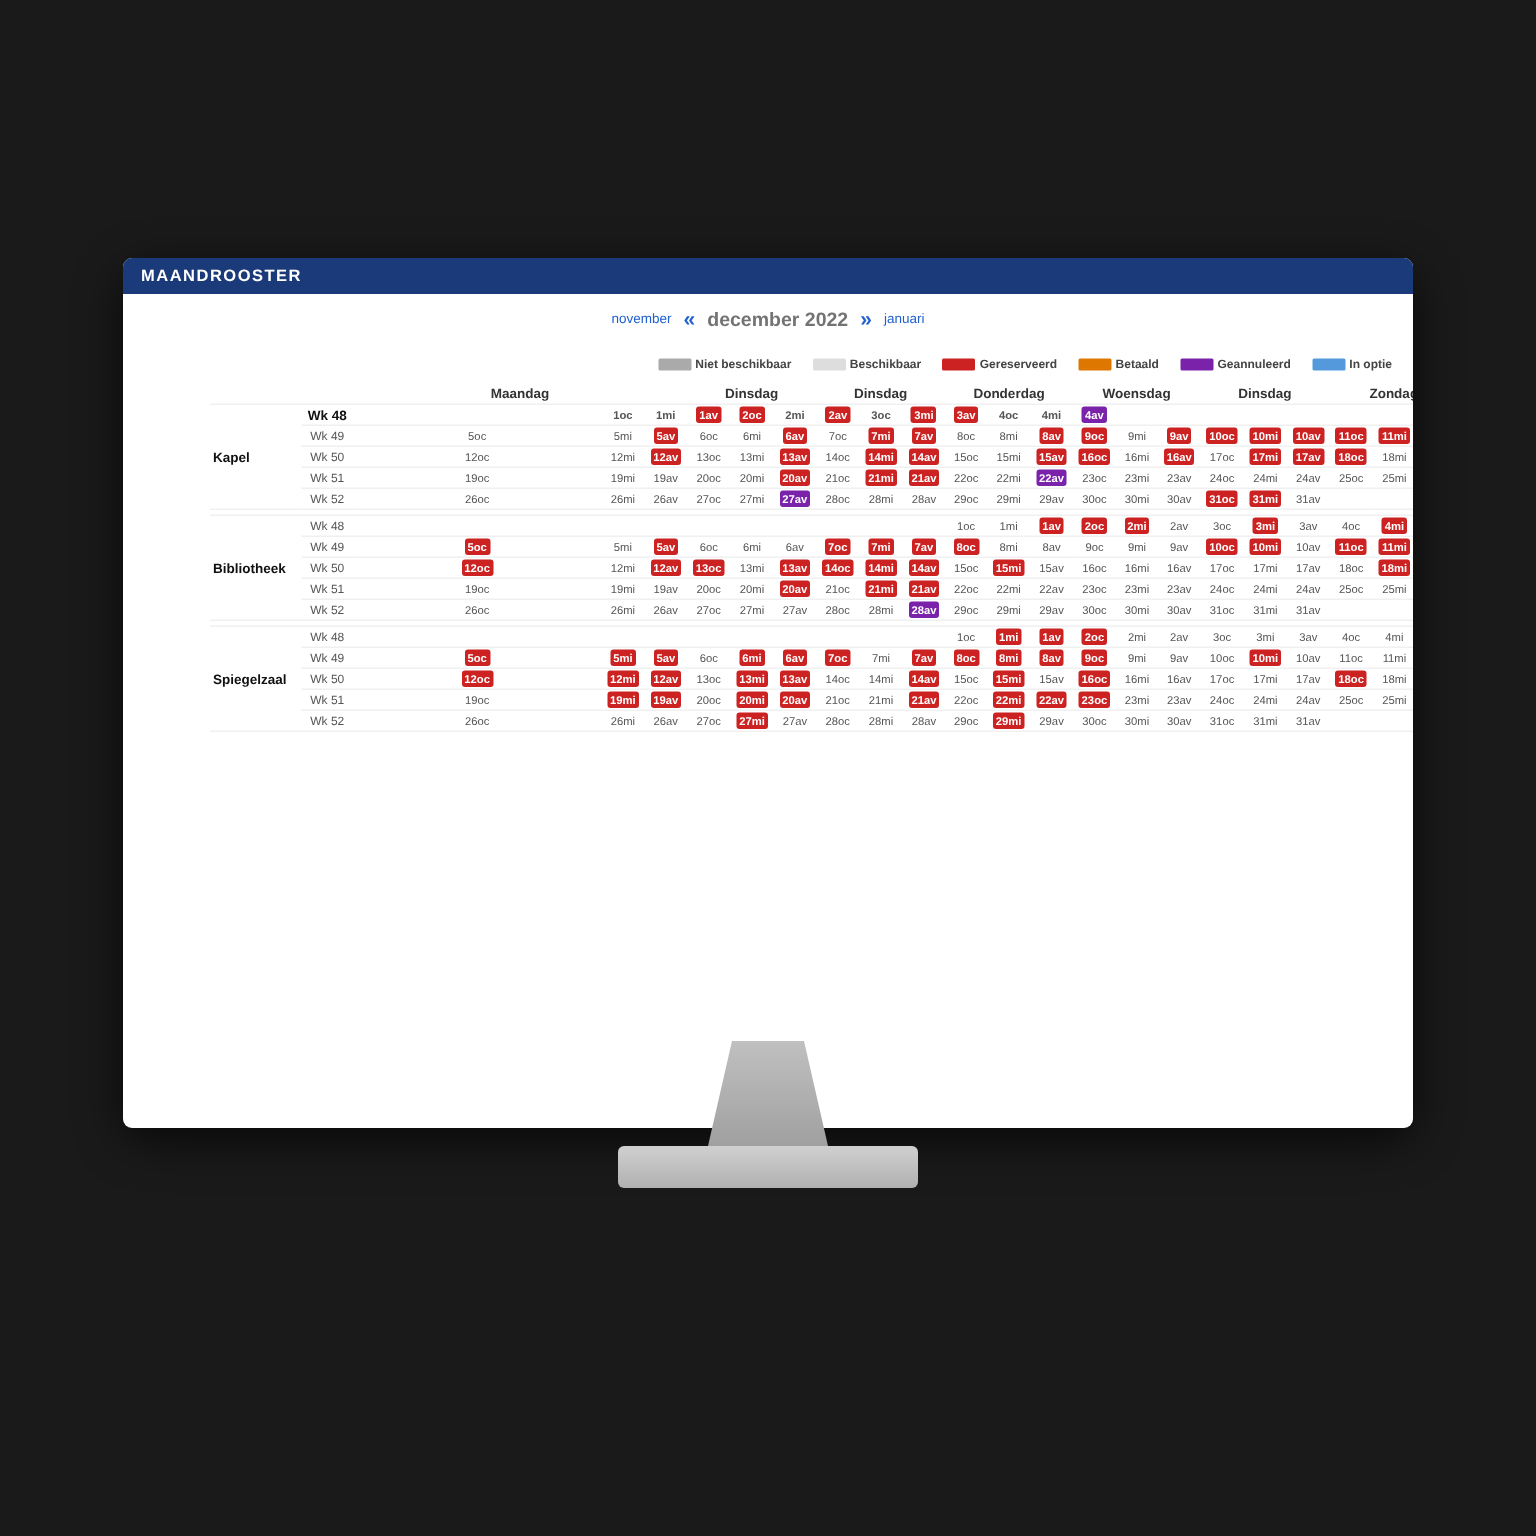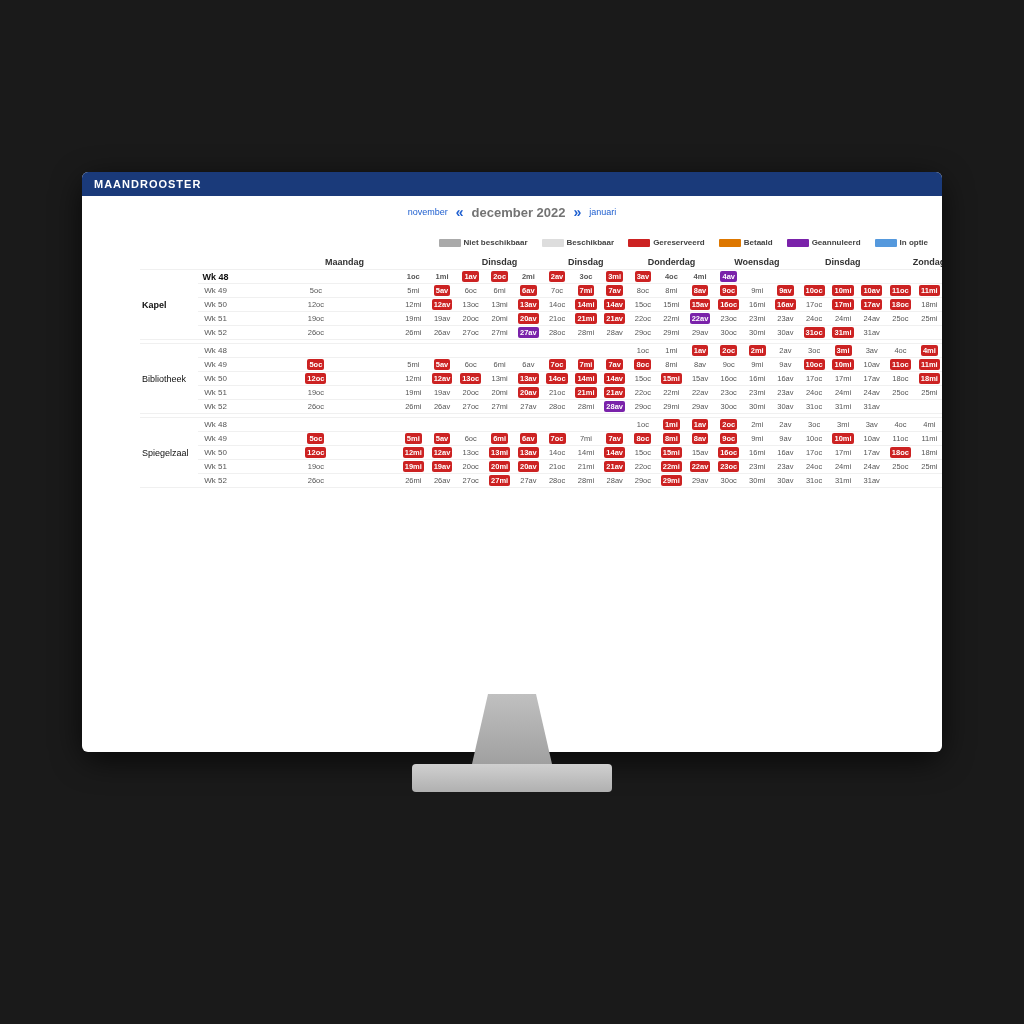--- a/index.html
+++ b/index.html
@@ -160,21 +160,21 @@
 
     .week-label {
       font-size: 8px;
       color: #555;
       text-align: center;
       padding-left: 2px;
     }
 
     .room-label {
       font-size: 9px;
-      font-weight: normal;
+      font-weight: bold;
       color: #111;
       text-align: left !important;
       white-space: nowrap;
     }
 
     .slot {
       display: inline-block;
       padding: 1px 2px;
       font-size: 7.5px;
       border-radius: 2px;

